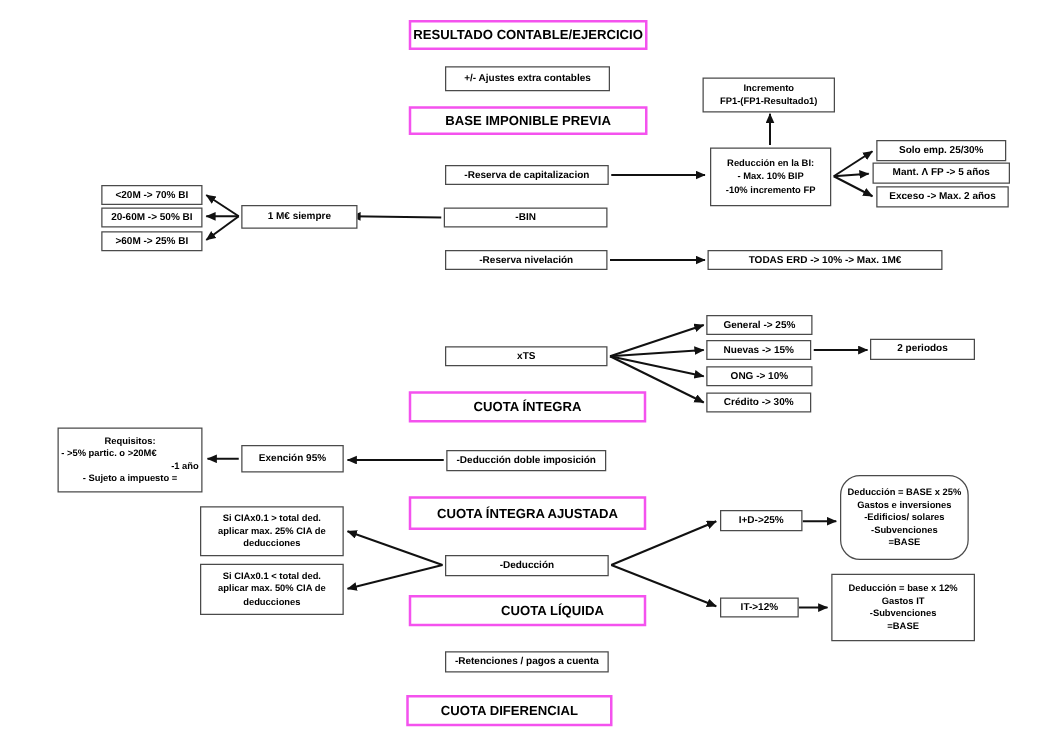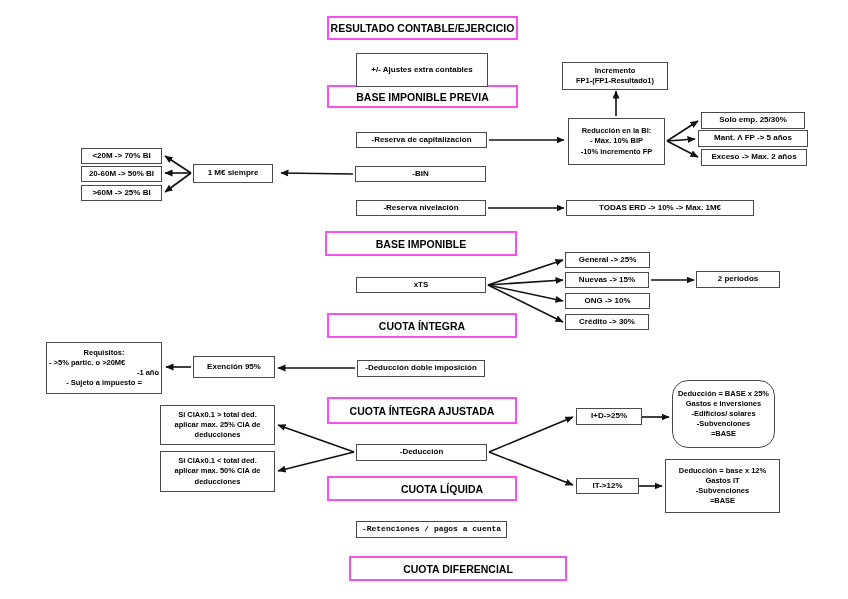--- a/index.html
+++ b/index.html
@@ -57,34 +57,33 @@
       <line x1="354" y1="452" x2="278" y2="471" marker-end="url(#ah)"></line>
       <line x1="489" y1="452" x2="573" y2="417" marker-end="url(#ah)"></line>
       <line x1="489" y1="452" x2="573" y2="485" marker-end="url(#ah)"></line>
       <line x1="642" y1="417" x2="669" y2="417" marker-end="url(#ah)"></line>
       <line x1="639" y1="486" x2="662" y2="486" marker-end="url(#ah)"></line>
     </g>
   </svg>
 
   <div class="title" style="left:327px;top:16px;width:191px;height:24px;">RESULTADO CONTABLE/EJERCICIO</div>
   <div class="title" style="left:327px;top:85px;width:191px;height:23px;">BASE IMPONIBLE PREVIA</div>
-  <div class="title" style="left:325px;top:231px;width:192px;height:25px;">BASE IMPONIBLE</div>
   <div class="title" style="left:327px;top:313px;width:190px;height:25px;">CUOTA ÍNTEGRA</div>
   <div class="title" style="left:327px;top:397px;width:190px;height:27px;">CUOTA ÍNTEGRA AJUSTADA</div>
   <div class="title" style="left:327px;top:476px;width:190px;height:25px;padding-left:40px;">CUOTA LÍQUIDA</div>
-  <div class="title" style="left:325px;top:556px;width:218px;height:25px;margin-left:24px;">CUOTA DIFERENCIAL</div>
+  <div class="title" style="left:325px;top:556px;width:165px;height:25px;">CUOTA DIFERENCIAL</div>
 
-  <div class="node" style="left:356px;top:53px;width:132px;height:34px;">+/- Ajustes extra contables</div>
+  <div class="node" style="left:356px;top:53px;width:132px;height:20px;">+/- Ajustes extra contables</div>
   <div class="node" style="left:356px;top:132px;width:131px;height:16px;">-Reserva de capitalizacion</div>
   <div class="node" style="left:355px;top:166px;width:131px;height:16px;">-BIN</div>
   <div class="node" style="left:356px;top:200px;width:130px;height:16px;">-Reserva nivelación</div>
   <div class="node" style="left:356px;top:277px;width:130px;height:16px;">xTS</div>
   <div class="node" style="left:357px;top:360px;width:128px;height:17px;">-Deducción doble imposición</div>
   <div class="node" style="left:356px;top:444px;width:131px;height:17px;">-Deducción</div>
-  <div class="node" style="left:356px;top:521px;width:151px;height:17px;font-family:Liberation Mono, monospace;">-Retenciones / pagos a cuenta</div>
+  <div class="node" style="left:356px;top:521px;width:131px;height:17px;">-Retenciones / pagos a cuenta</div>
 
   <div class="node small" style="left:562px;top:62px;width:106px;height:28px;">
     <span class="ln">Incremento</span>
     <span class="ln">FP1-(FP1-Resultado1)</span>
   </div>
   <div class="node small" style="left:568px;top:118px;width:97px;height:47px;">
     <span class="ln">Reducción en la BI:</span>
     <span class="ln">- Max. 10% BIP</span>
     <span class="ln">-10% incremento FP</span>
   </div>
@@ -95,21 +94,21 @@
 
   <div class="node" style="left:565px;top:252px;width:85px;height:16px;">General -&gt; 25%</div>
   <div class="node" style="left:565px;top:272px;width:84px;height:16px;">Nuevas -&gt; 15%</div>
   <div class="node" style="left:565px;top:293px;width:85px;height:16px;">ONG -&gt; 10%</div>
   <div class="node" style="left:565px;top:314px;width:84px;height:16px;">Crédito -&gt; 30%</div>
   <div class="node" style="left:696px;top:271px;width:84px;height:17px;">2 periodos</div>
 
   <div class="node" style="left:81px;top:148px;width:81px;height:16px;">&lt;20M -&gt; 70% BI</div>
   <div class="node" style="left:81px;top:166px;width:81px;height:16px;">20-60M -&gt; 50% BI</div>
   <div class="node" style="left:81px;top:185px;width:81px;height:16px;">&gt;60M -&gt; 25% BI</div>
-  <div class="node" style="left:193px;top:164px;width:80px;height:19px;text-align:right;">1 M€ siempre</div>
+  <div class="node" style="left:193px;top:164px;width:93px;height:19px;text-align:right;">1 M€ siempre</div>
 
   <div class="node small" style="left:46px;top:342px;width:116px;height:52px;">
     <span class="ln">Requisitos:</span>
     <span class="ln" style="text-align:left;">- &gt;5% partic. o &gt;20M€</span>
     <span class="ln" style="text-align:right;">-1 año</span>
     <span class="ln" style="text-align:center;">- Sujeto a impuesto =</span>
   </div>
   <div class="node" style="left:193px;top:356px;width:82px;height:22px;">Exención 95%</div>
 
   <div class="node small" style="left:160px;top:405px;width:115px;height:40px;">

